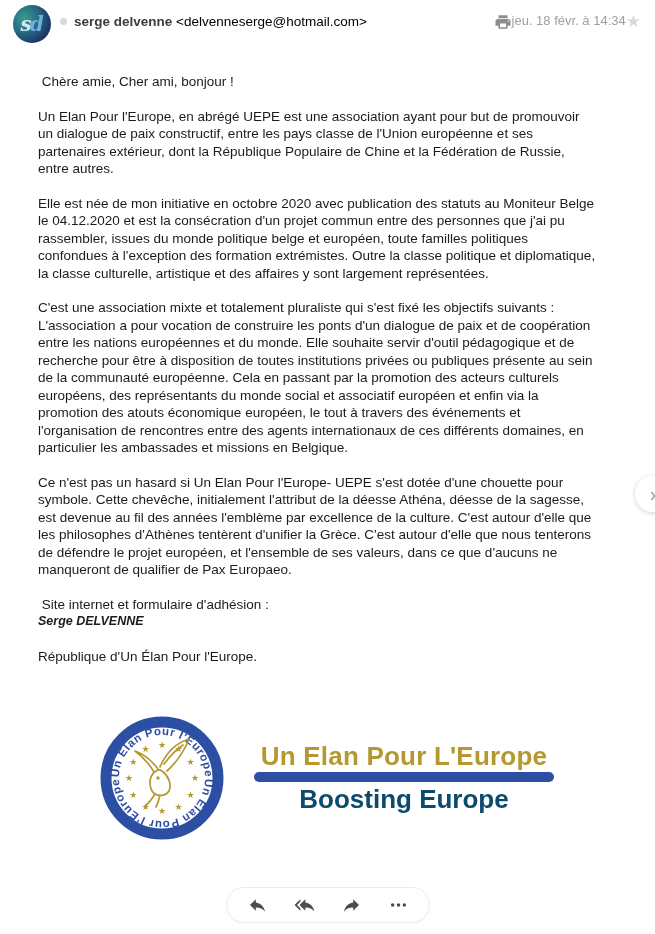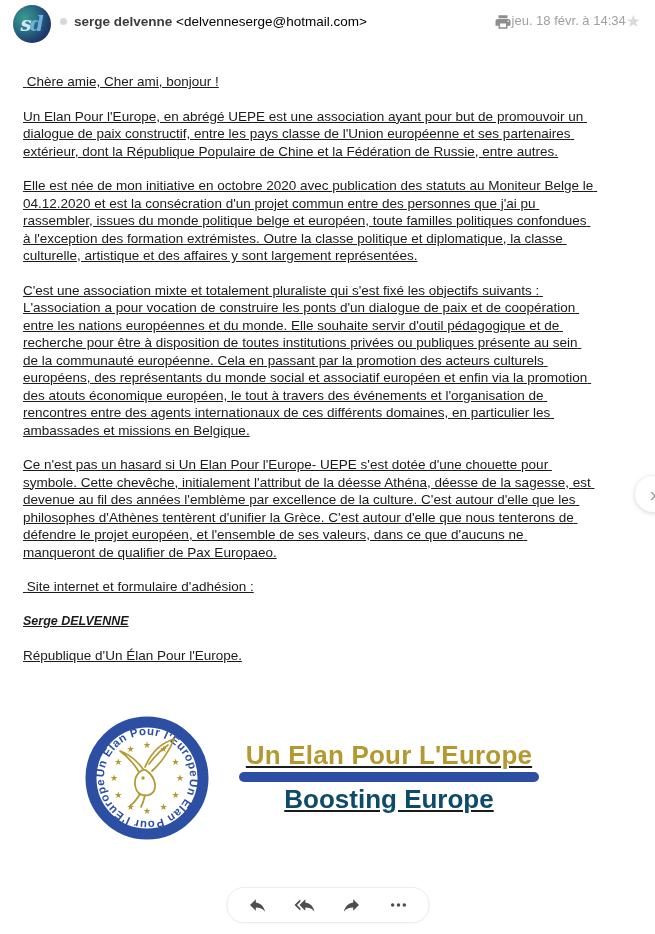--- a/index.html
+++ b/index.html
@@ -35,28 +35,28 @@
   .sender-email{color:#000000;}
   .header-right{
     margin-left:auto;display:flex;
     margin-top:8px;color:#9f9f9f;font-size:13px;white-space:nowrap;
   }
   .printer-btn{width:18px;height:18px;cursor:pointer;display:flex;align-items:center;}
   .printer-btn svg{fill:#8e8e8e;}
   .star-btn{color:#d9d9d9;font-size:17px;line-height:1;cursor:pointer;}
   
   .content{
-    padding:29px 16px 0 23px;
+    padding:29px 16px 0 38px;
     width:612px;box-sizing:border-box;
-    font-size:13.5px;line-height:17.5px;color:#1b1b1b;text-decoration:underline;
+    font-size:13.5px;line-height:17.5px;color:#1b1b1b;
   }
   .content p{margin:0 0 17px 0;white-space:pre-wrap;}
   .section-title{margin:0 0 17px 0;}
   .site-block p{margin:0;}
-  .site-block{margin-bottom:17px;}
+  .site-block{}
   .sig-name{font-weight:bold;font-style:italic;font-size:12.5px;margin:0;}
   .sig-role{margin:0;}
   
   .logo-row{
     margin:44px 0 0 60px;
     display:flex;align-items:center;gap:28px;
   }
   .badge{flex:0 0 auto;}
   .logo-right{width:300px;text-align:center;}
   .logo-title{

